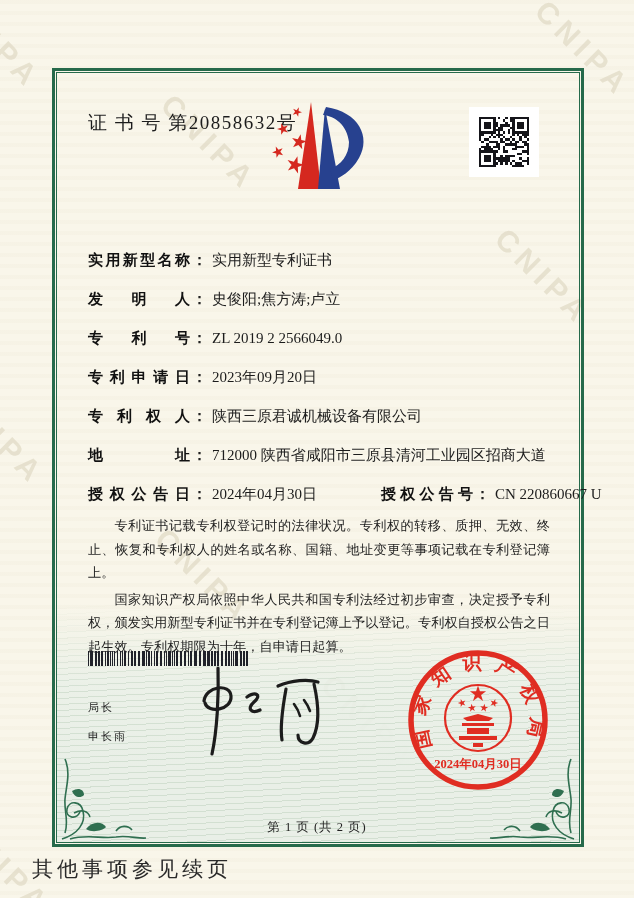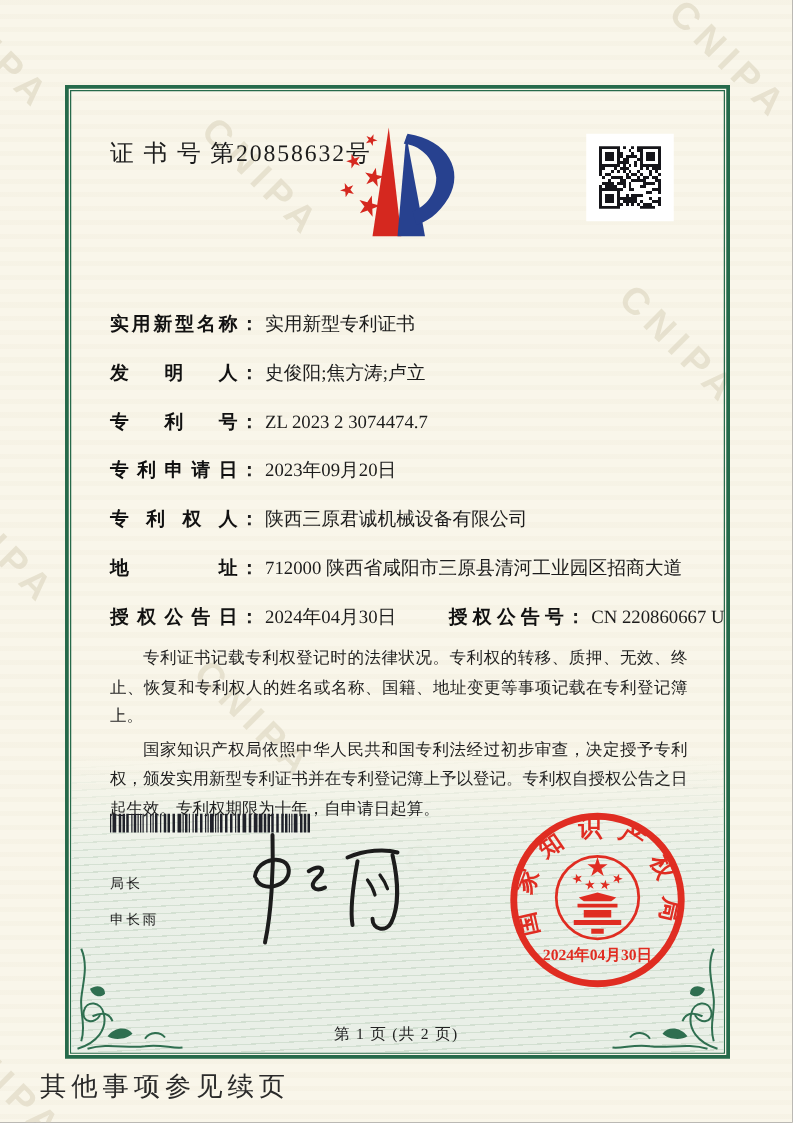--- a/index.html
+++ b/index.html
@@ -44,21 +44,21 @@
     font-size:34px;font-weight:bold;letter-spacing:5px;color:#151515;z-index:2;
   }
   .fields{position:absolute;left:88px;top:252px;width:468px;font-size:15px;z-index:2;}
   .field-row{display:flex;align-items:baseline;margin-bottom:22px;line-height:17px;white-space:nowrap;}
   .f-label{
     display:inline-block;width:102px;text-align:justify;text-align-last:justify;
     -moz-text-align-last:justify;font-weight:600;color:#111;flex:none;
   }
   .f-colon{margin:0 5px 0 2px;font-weight:600;flex:none;}
   .f-value{color:#1c1c1c;}
-  .grant-group{margin-left:42px;display:flex;align-items:baseline;}
+  .grant-group{margin-left:64px;display:flex;align-items:baseline;}
   .grant-group .f-label{width:92px;}
   .paragraphs{
     position:absolute;left:88px;top:514px;width:462px;z-index:2;
     font-size:13.2px;line-height:1.78;text-align:justify;color:#1e1e1e;
   }
   .paragraphs p{margin:0;text-indent:2em;}
   .paragraphs p + p{margin-top:3px;}
   .barcode{position:absolute;left:88px;top:651px;height:15px;display:flex;z-index:2;}
   .barcode > div{background:#20222a;height:100%;}
   .signer{position:absolute;left:88px;top:693px;font-size:11px;line-height:29px;letter-spacing:2px;color:#1a1a1a;z-index:2;}
@@ -369,21 +369,21 @@
       <span class="f-value">实用新型专利证书</span>
     </div>
     <div class="field-row">
       <span class="f-label">发明人</span>
       <span class="f-colon">：</span>
       <span class="f-value">史俊阳;焦方涛;卢立</span>
     </div>
     <div class="field-row">
       <span class="f-label">专利号</span>
       <span class="f-colon">：</span>
-      <span class="f-value">ZL 2023 2 3074474.7</span>
+      <span class="f-value">ZL 2019 2 2566049.0</span>
     </div>
     <div class="field-row">
       <span class="f-label">专利申请日</span>
       <span class="f-colon">：</span>
       <span class="f-value">2023年09月20日</span>
     </div>
     <div class="field-row">
       <span class="f-label">专利权人</span>
       <span class="f-colon">：</span>
       <span class="f-value">陕西三原君诚机械设备有限公司</span>

